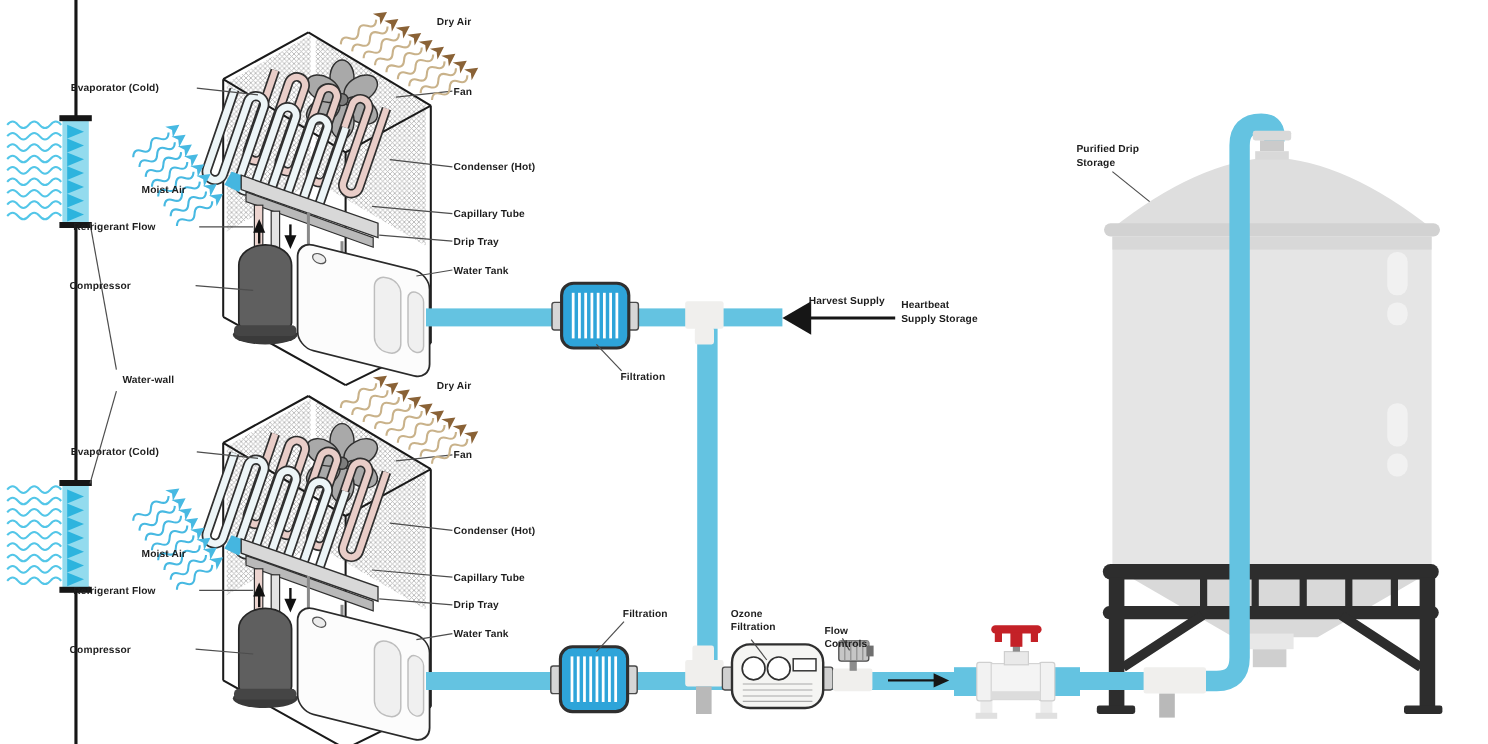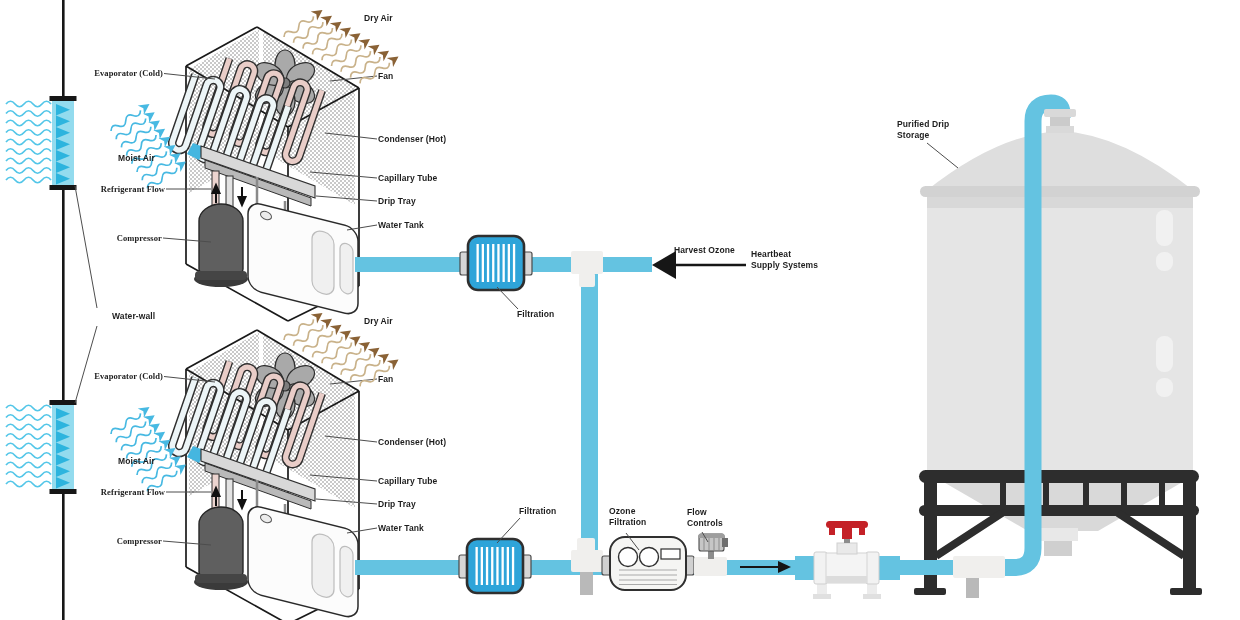--- a/index.html
+++ b/index.html
@@ -1,21 +1,21 @@
 <!DOCTYPE html>
 <html><head>
 <meta charset="utf-8">
 <style>
   html,body{margin:0;padding:0;background:#ffffff;}
   #stage{position:relative;width:1240px;height:620px;background:#ffffff;overflow:hidden;
          font-family:"Liberation Sans",sans-serif;padding-left:44px;}
   #diagram-svg{position:absolute;left:0;top:0;z-index:1;}
   .lbl{position:absolute;z-index:5;font:600 8.5px/11px "Liberation Sans",sans-serif;
        color:#1d1d1d;white-space:pre-line;letter-spacing:.1px;}
-  .r{text-align:right;width:104px;font-family:Liberation Serif, serif;}
+  .r{width:104px;}
 </style>
 </head>
 <body>
 
 <div id="stage">
 
 <svg id="diagram-svg" width="1240" height="620" viewBox="0 0 1240 620">
   <defs>
     <pattern id="hatch" width="4" height="4" patternUnits="userSpaceOnUse">
       <path d="M0,4 L4,0 M0,0 L4,4" stroke="#b2b2b2" stroke-width="0.7"></path>
@@ -319,26 +319,26 @@
 <div class="lbl r" style="left:59px;top:371px">Evaporator (Cold)</div>
 <div class="lbl" style="left:378px;top:374px">Fan</div>
 <div class="lbl" style="left:378px;top:437px">Condenser (Hot)</div>
 <div class="lbl" style="left:118px;top:456px">Moist Air</div>
 <div class="lbl" style="left:378px;top:476px">Capillary Tube</div>
 <div class="lbl r" style="left:61px;top:487px">Refrigerant Flow</div>
 <div class="lbl" style="left:378px;top:499px">Drip Tray</div>
 <div class="lbl" style="left:378px;top:523px">Water Tank</div>
 <div class="lbl r" style="left:58px;top:536px">Compressor</div>
 
-<div class="lbl" style="left:112px;top:311px">Water-wall</div>
+<div class="lbl" style="left:102px;top:311px">Water-wall</div>
 <div class="lbl" style="left:517px;top:309px">Filtration</div>
-<div class="lbl" style="left:674px;top:245px">Harvest Ozone</div>
+<div class="lbl" style="left:674px;top:245px">Harvest Supply</div>
 <div class="lbl" style="left:751px;top:249px">Heartbeat
-Supply Systems</div>
+Supply Storage</div>
 <div class="lbl" style="left:519px;top:506px">Filtration</div>
 <div class="lbl" style="left:609px;top:506px">Ozone
 Filtration</div>
-<div class="lbl" style="left:687px;top:507px">Flow
+<div class="lbl" style="left:687px;top:520px">Flow
 Controls</div>
 <div class="lbl" style="left:897px;top:119px">Purified Drip
 Storage</div>
 
 </div>
 
 </body></html>

